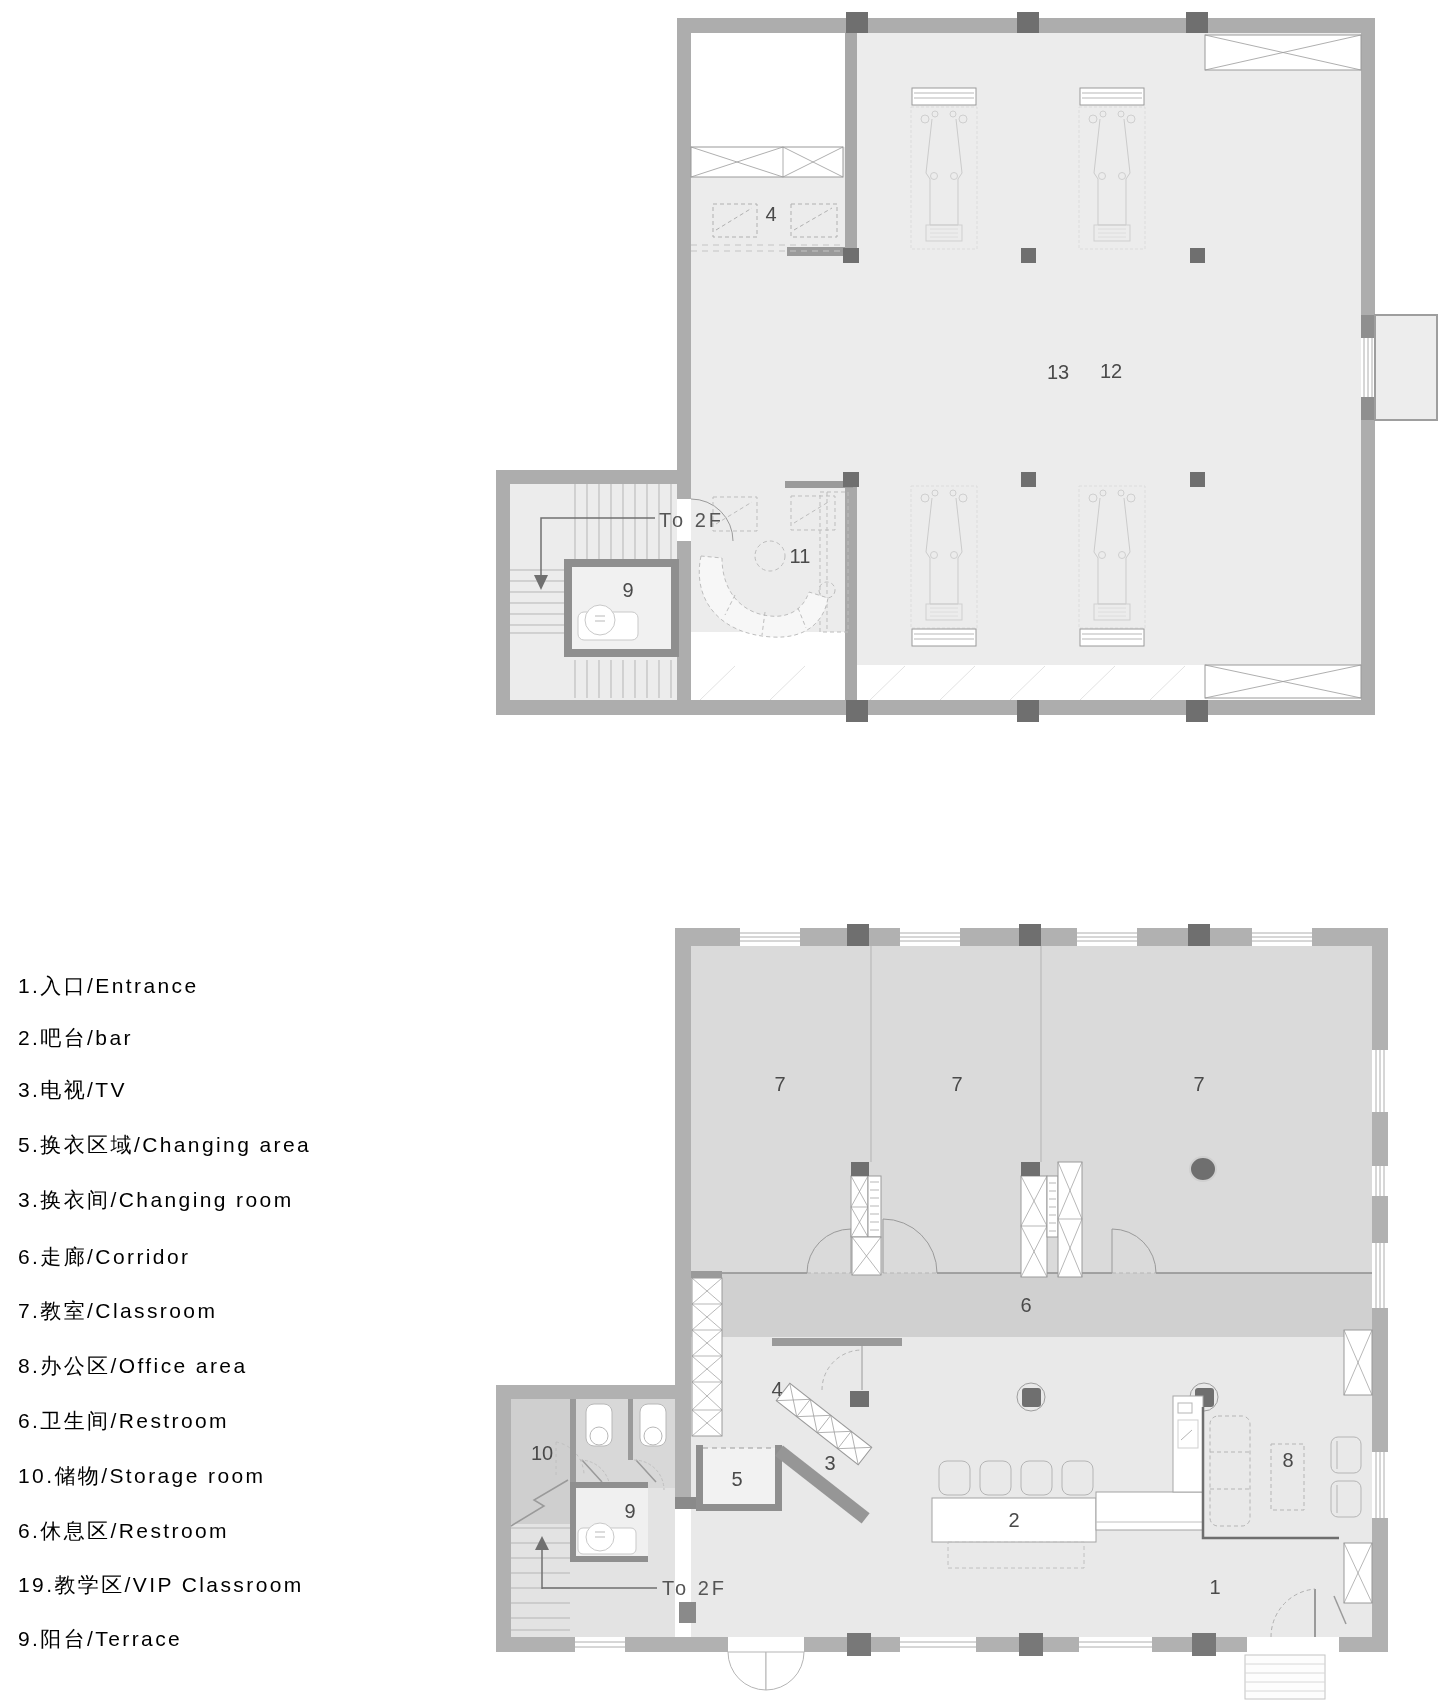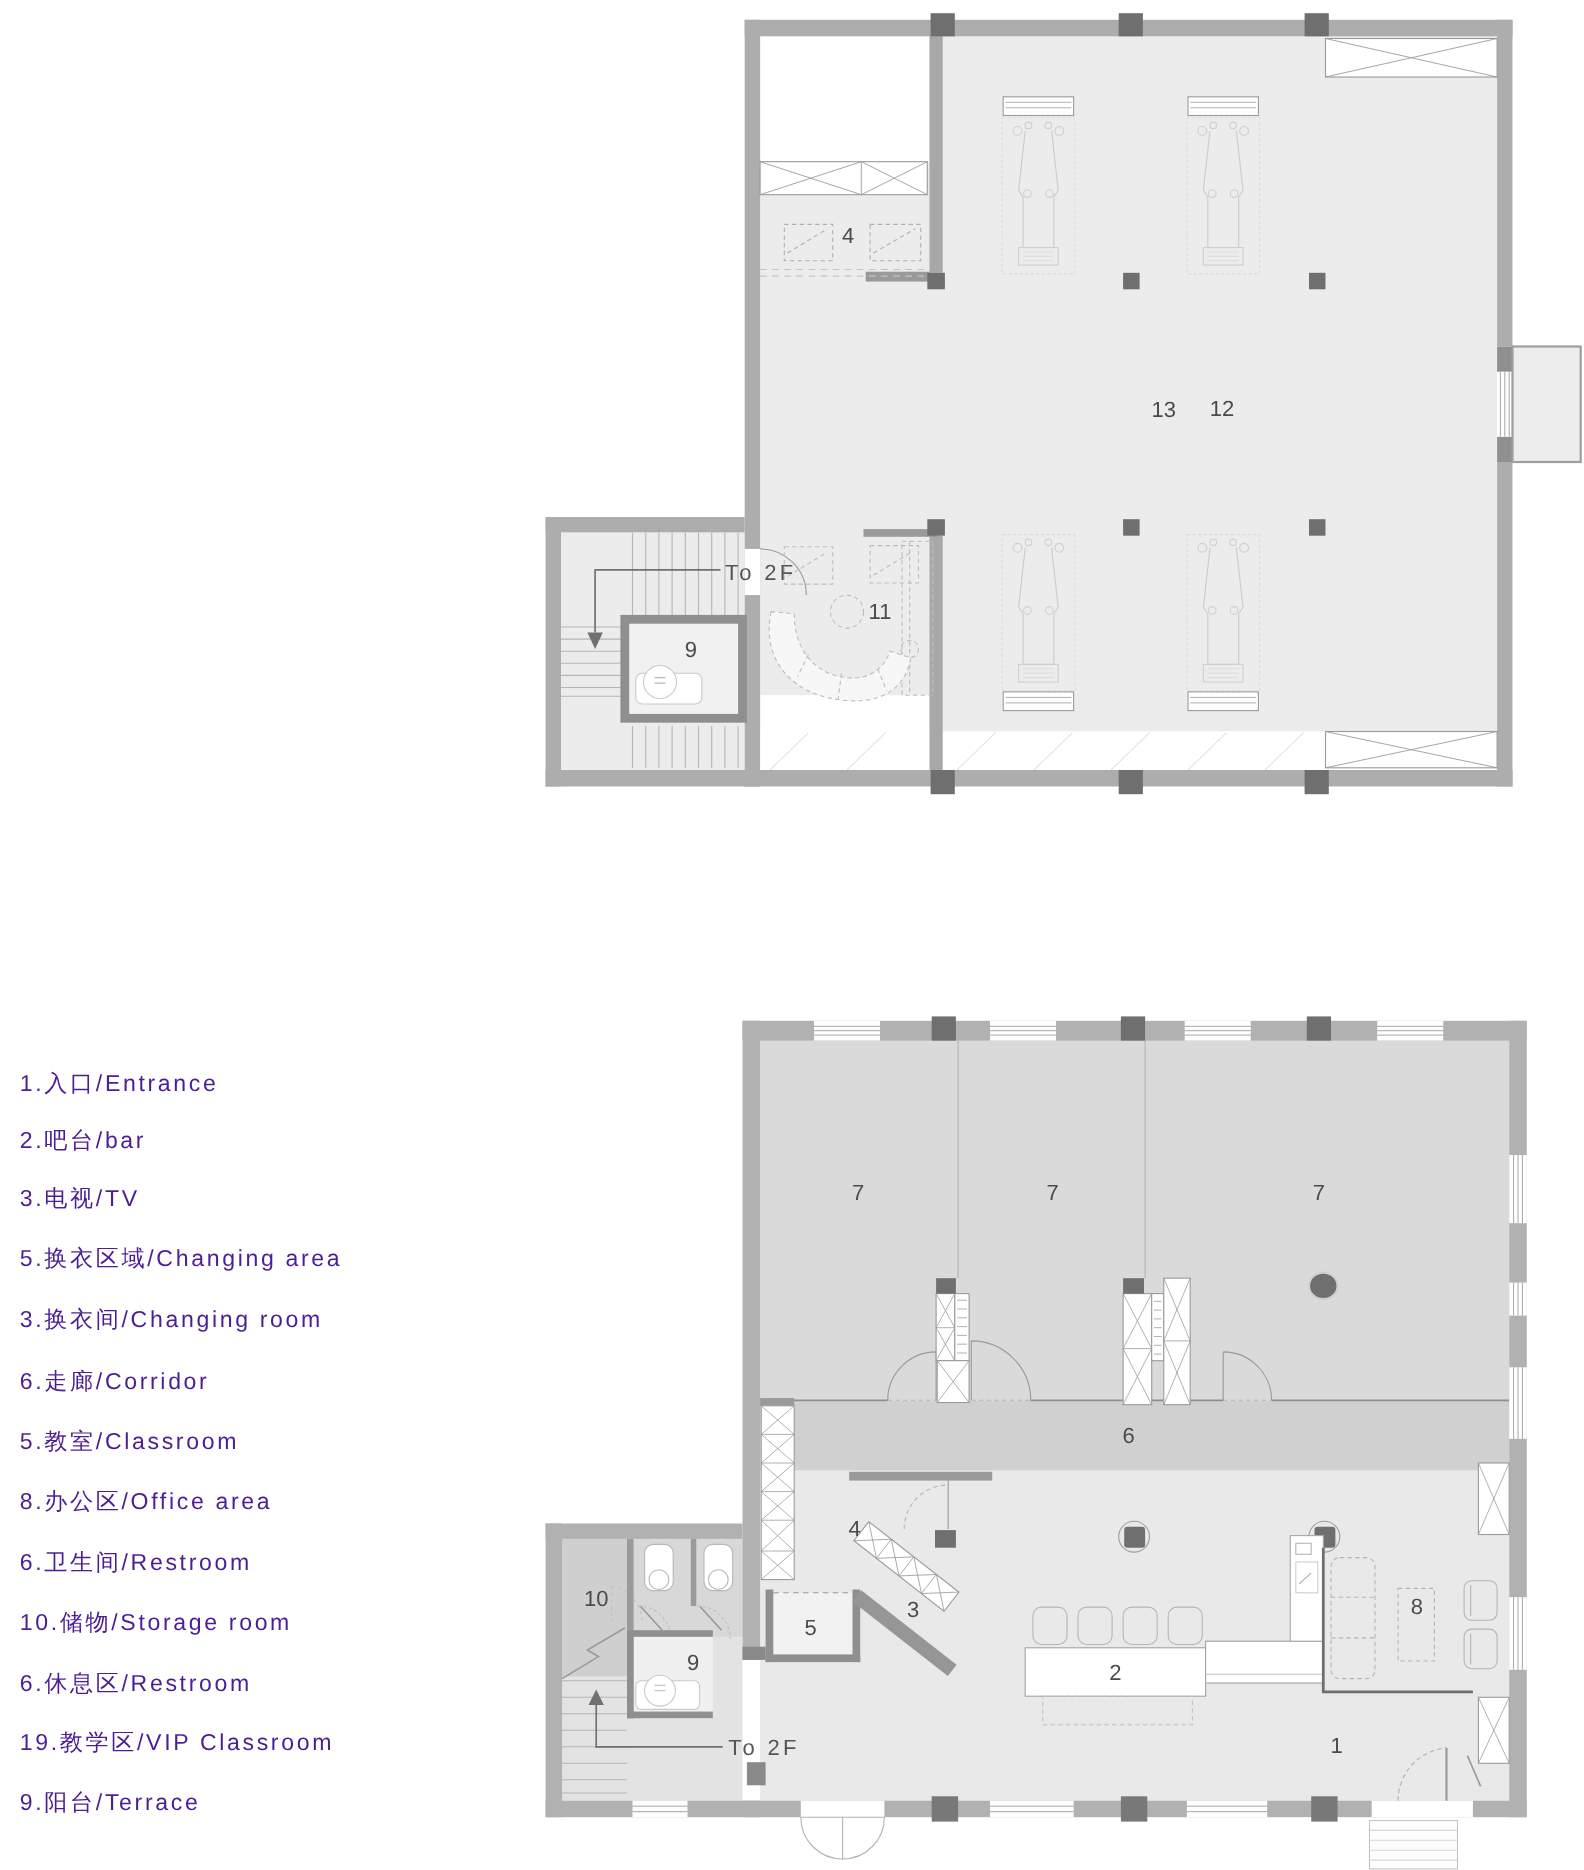--- a/index.html
+++ b/index.html
@@ -1,37 +1,37 @@
 <!DOCTYPE html>
 <html><head>
 <meta charset="utf-8">
 <style>
   html,body{margin:0;padding:0;background:#fff;}
   #stage{position:relative;width:1440px;height:1700px;background:#fff;overflow:hidden;
          font-family:"Liberation Sans","DejaVu Sans",sans-serif;}
   .legend-item{position:absolute;left:18px;height:28px;line-height:28px;
-         font-size:21px;letter-spacing:2.4px;color:#4c1d95;white-space:nowrap;}
+         font-size:21px;letter-spacing:2.4px;color:#000000;white-space:nowrap;}
   svg{position:absolute;}
   svg text{font-family:"Liberation Sans","DejaVu Sans",sans-serif;fill:#4a4a4a;}
   .roomnum{font-size:20px;}
   .to2f{font-size:20px;letter-spacing:3px;fill:#555;}
 </style>
 </head>
 <body>
 
 <div id="stage">
 
   <div>
     <div class="legend-item" style="top:972px">1.入口/Entrance</div>
     <div class="legend-item" style="top:1024px">2.吧台/bar</div>
     <div class="legend-item" style="top:1076px">3.电视/TV</div>
     <div class="legend-item" style="top:1131px">5.换衣区域/Changing area</div>
     <div class="legend-item" style="top:1186px">3.换衣间/Changing room</div>
     <div class="legend-item" style="top:1243px">6.走廊/Corridor</div>
-    <div class="legend-item" style="top:1297px">5.教室/Classroom</div>
+    <div class="legend-item" style="top:1297px">7.教室/Classroom</div>
     <div class="legend-item" style="top:1352px">8.办公区/Office area</div>
     <div class="legend-item" style="top:1407px">6.卫生间/Restroom</div>
     <div class="legend-item" style="top:1462px">10.储物/Storage room</div>
     <div class="legend-item" style="top:1517px">6.休息区/Restroom</div>
     <div class="legend-item" style="top:1571px">19.教学区/VIP Classroom</div>
     <div class="legend-item" style="top:1625px">9.阳台/Terrace</div>
   </div>
 
   <svg style="left:440px;top:0" width="1010" height="750" viewBox="440 0 1010 750">
     <defs>

